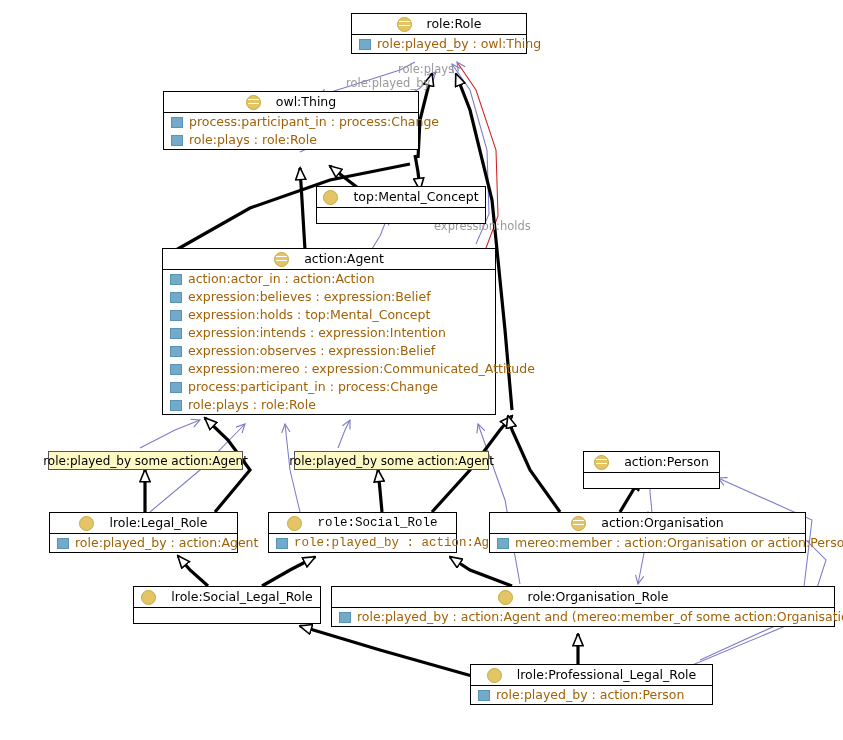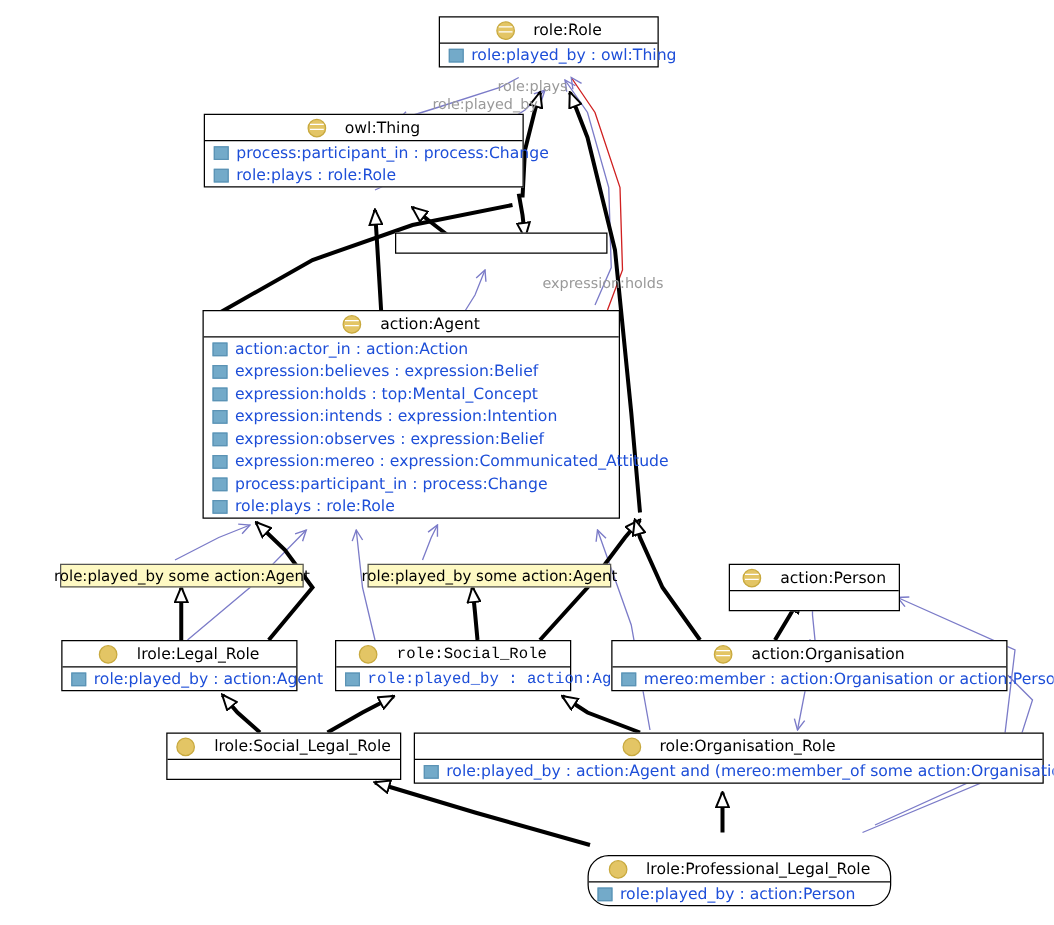--- a/index.html
+++ b/index.html
@@ -54,21 +54,21 @@
     display: flex;
     align-items: center;
     gap: 6px;
     padding: 1px 6px 1px 7px;
     height: 18px;
     box-sizing: border-box;
     white-space: nowrap;
   }
   .uml-attr-text {
     font-size: 12.5px;
-    color: #1d4ed8;
+    color: #a16207;
     line-height: 1;
   }
   .uml-empty-body {
     height: 15px;
   }
   
   .icon-class {
     width: 13px;
     height: 13px;
     border-radius: 50%;
@@ -241,20 +241,24 @@
         <span class="uml-attr-text">process:participant_in  : process:Change</span>
       </div>
       <div class="uml-attr">
         <span class="icon-prop"></span>
         <span class="uml-attr-text">role:plays  : role:Role</span>
       </div>
     </div>
   </div>
 
   <div class="uml-class" style="left:316px; top:186px; width:170px;">
+    <div class="uml-header">
+      <span class="icon-class"></span>
+      <span class="uml-title">top:Mental_Concept</span>
+    </div>
     <div class="uml-body uml-empty-body"></div>
   </div>
 
   <div class="uml-class" style="left:162px; top:248px; width:334px;">
     <div class="uml-header">
       <span class="icon-class lined"></span>
       <span class="uml-title">action:Agent</span>
     </div>
     <div class="uml-body">
       <div class="uml-attr">
@@ -353,21 +357,21 @@
       <span class="uml-title">role:Organisation_Role</span>
     </div>
     <div class="uml-body">
       <div class="uml-attr">
         <span class="icon-prop"></span>
         <span class="uml-attr-text">role:played_by  : action:Agent and (mereo:member_of some action:Organisation)</span>
       </div>
     </div>
   </div>
 
-  <div class="uml-class" style="left:470px; top:684px; width:243px;border-radius:17px;">
+  <div class="uml-class" style="left:470px; top:664px; width:243px;">
     <div class="uml-header">
       <span class="icon-class"></span>
       <span class="uml-title">lrole:Professional_Legal_Role</span>
     </div>
     <div class="uml-body">
       <div class="uml-attr">
         <span class="icon-prop"></span>
         <span class="uml-attr-text">role:played_by  : action:Person</span>
       </div>
     </div>

